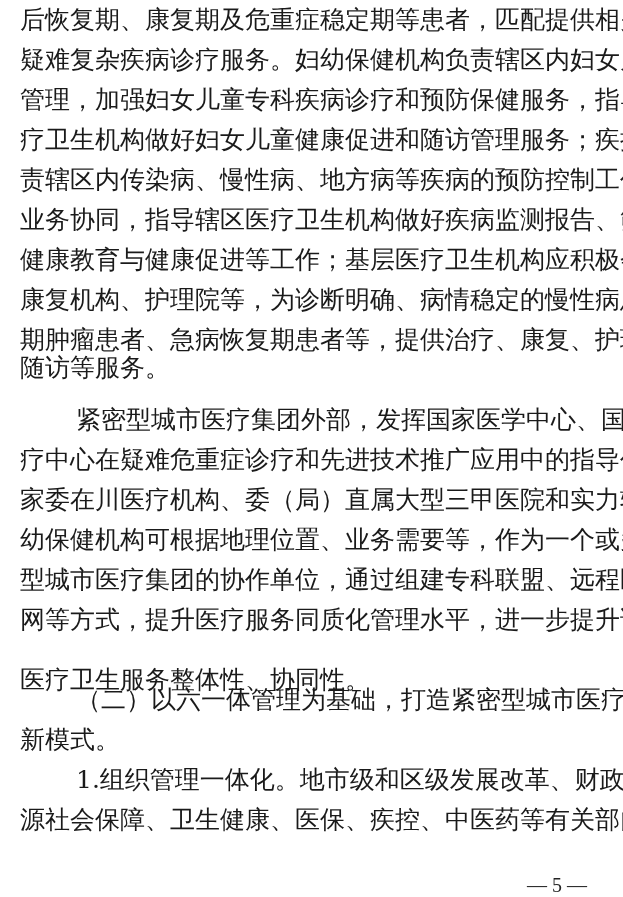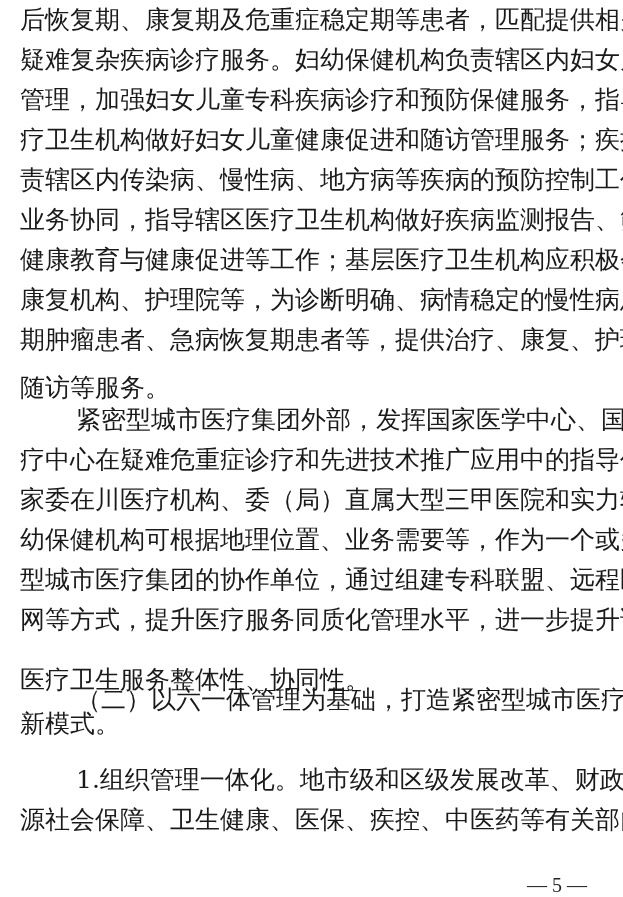--- a/index.html
+++ b/index.html
@@ -30,30 +30,30 @@
 
   <div class="line" style="top:0px">后恢复期、康复期及危重症稳定期等患者，匹配提供相关专科的</div>
   <div class="line" style="top:40px">疑难复杂疾病诊疗服务。妇幼保健机构负责辖区内妇女儿童健康</div>
   <div class="line" style="top:80px">管理，加强妇女儿童专科疾病诊疗和预防保健服务，指导辖区医</div>
   <div class="line" style="top:120px">疗卫生机构做好妇女儿童健康促进和随访管理服务；疾控机构负</div>
   <div class="line" style="top:160px">责辖区内传染病、慢性病、地方病等疾病的预防控制工作统筹和</div>
   <div class="line" style="top:200px">业务协同，指导辖区医疗卫生机构做好疾病监测报告、筛查干预、</div>
   <div class="line" style="top:240px">健康教育与健康促进等工作；基层医疗卫生机构应积极会同专业</div>
   <div class="line" style="top:280px">康复机构、护理院等，为诊断明确、病情稳定的慢性病患者、晚</div>
   <div class="line" style="top:320px">期肿瘤患者、急病恢复期患者等，提供治疗、康复、护理、长期</div>
-  <div class="line last" style="top:368px">随访等服务。</div>
+  <div class="line last" style="top:348px">随访等服务。</div>
 
   <div class="line indent" style="top:400px">紧密型城市医疗集团外部，发挥国家医学中心、国家区域医</div>
   <div class="line" style="top:440px">疗中心在疑难危重症诊疗和先进技术推广应用中的指导作用；国</div>
   <div class="line" style="top:480px">家委在川医疗机构、委（局）直属大型三甲医院和实力较强的妇</div>
   <div class="line" style="top:520px">幼保健机构可根据地理位置、业务需要等，作为一个或多个紧密</div>
   <div class="line" style="top:560px">型城市医疗集团的协作单位，通过组建专科联盟、远程医疗协作</div>
   <div class="line" style="top:600px">网等方式，提升医疗服务同质化管理水平，进一步提升试点城市</div>
   <div class="line last" style="top:660px">医疗卫生服务整体性、协同性。</div>
 
   <div class="line indent" style="top:680px">（二）以六一体管理为基础，打造紧密型城市医疗集团建设</div>
-  <div class="line last" style="top:704px">新模式。</div>
+  <div class="line last" style="top:720px">新模式。</div>
 
   <div class="line indent" style="top:760px">1.组织管理一体化。地市级和区级发展改革、财政、人力资</div>
   <div class="line" style="top:800px">源社会保障、卫生健康、医保、疾控、中医药等有关部门和紧密</div>
 </div>
 
 <div class="page-number">— 5 —</div>
 
 </body></html>

